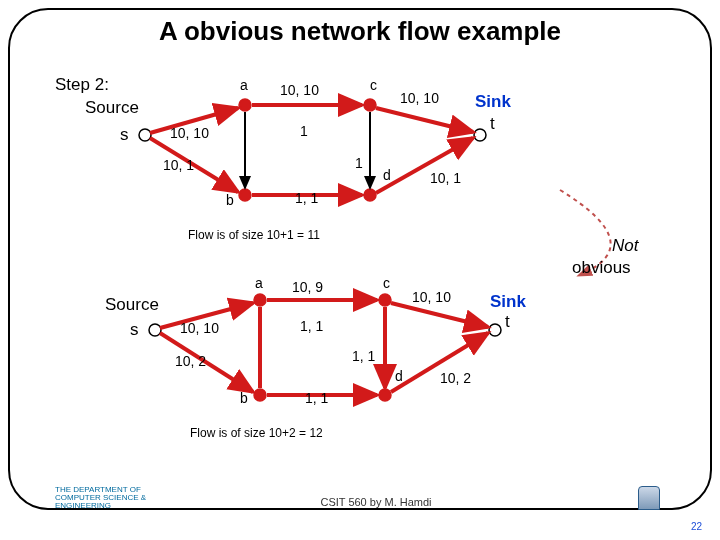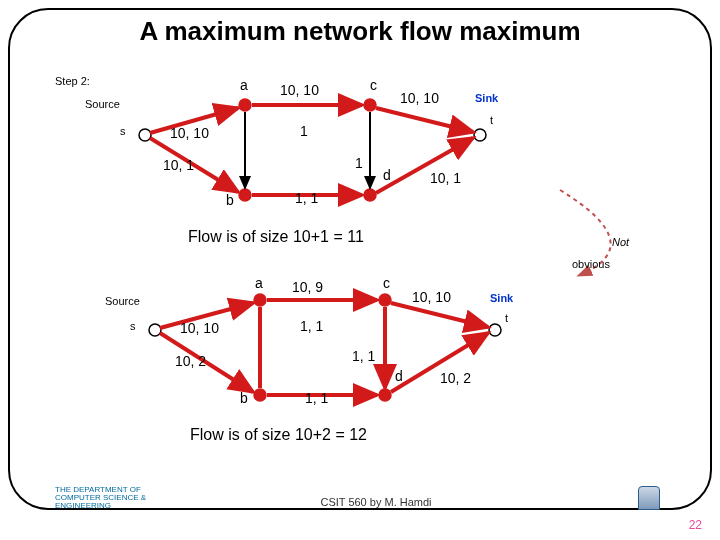--- a/index.html
+++ b/index.html
@@ -31,21 +31,21 @@
     top: 16px;
     left: 0;
     right: 0;
     text-align: center;
     font-size: 26px;
     font-weight: bold;
     font-family: "Comic Sans MS", cursive, Arial, sans-serif;
   }
   .label {
     position: absolute;
-    font-size: 11px;
+    font-size: 17px;
     font-family: "Comic Sans MS", cursive, Arial, sans-serif;
     color: #000;
     white-space: nowrap;
   }
   .label.blue { color: #0033cc; font-weight: bold; }
   .label.small { font-size: 14px; }
   .graph {
     position: absolute;
     left: 0;
     top: 0;
@@ -58,39 +58,39 @@
     stroke: #000;
     stroke-width: 1.5;
   }
   .node.red { fill: #d21a1a; stroke: #d21a1a; }
   .edge { stroke: #000; stroke-width: 2; fill: none; }
   .edge.th { stroke: #d21a1a; stroke-width: 4; }
   .arrowhead { fill: #d21a1a; }
   .arrowheadk { fill: #000; }
   .flowtxt {
     position: absolute;
-    font-size: 16px;
+    font-size: 12px;
     font-family: "Comic Sans MS", cursive, Arial, sans-serif;
   }
   .footer {
     position: absolute;
     bottom: 32px;
     left: 0;
     right: 0;
     text-align: center;
     font-size: 11px;
     color: #333;
     padding-left: 32px;
   }
   .pagenum {
     position: absolute;
     right: 18px;
     bottom: 8px;
-    font-size: 12px;
-    color: #ec4899;
+    font-size: 10px;
+    color: #1d4ed8;
   }
   .logo-left {
     position: absolute;
     left: 55px;
     bottom: 30px;
     font-size: 8px;
     color: #006a9e;
     line-height: 1;
     margin-top: 6px;
   }
@@ -104,21 +104,21 @@
     border-radius: 4px 4px 0 0;
     background: linear-gradient(#ccd8e8,#7e9ab8);
   }
 </style>
 </head>
 <body>
 
 <div class="slide">
   <div class="frame"></div>
 
-  <div class="title">A maximum network flow maximum</div>
+  <div class="title">A obvious network flow example</div>
 
   <div class="label" style="top:75px; left:55px;">Step 2:</div>
   <div class="label" style="top:98px; left:85px;">Source</div>
   <div class="label" style="top:125px; left:120px;">s</div>
 
   <svg class="graph">
     <defs>
       <marker id="arR" markerWidth="8" markerHeight="8" refX="6" refY="3" orient="auto">
         <path d="M0,0 L7,3 L0,6 Z" class="arrowhead"></path>
       </marker>

